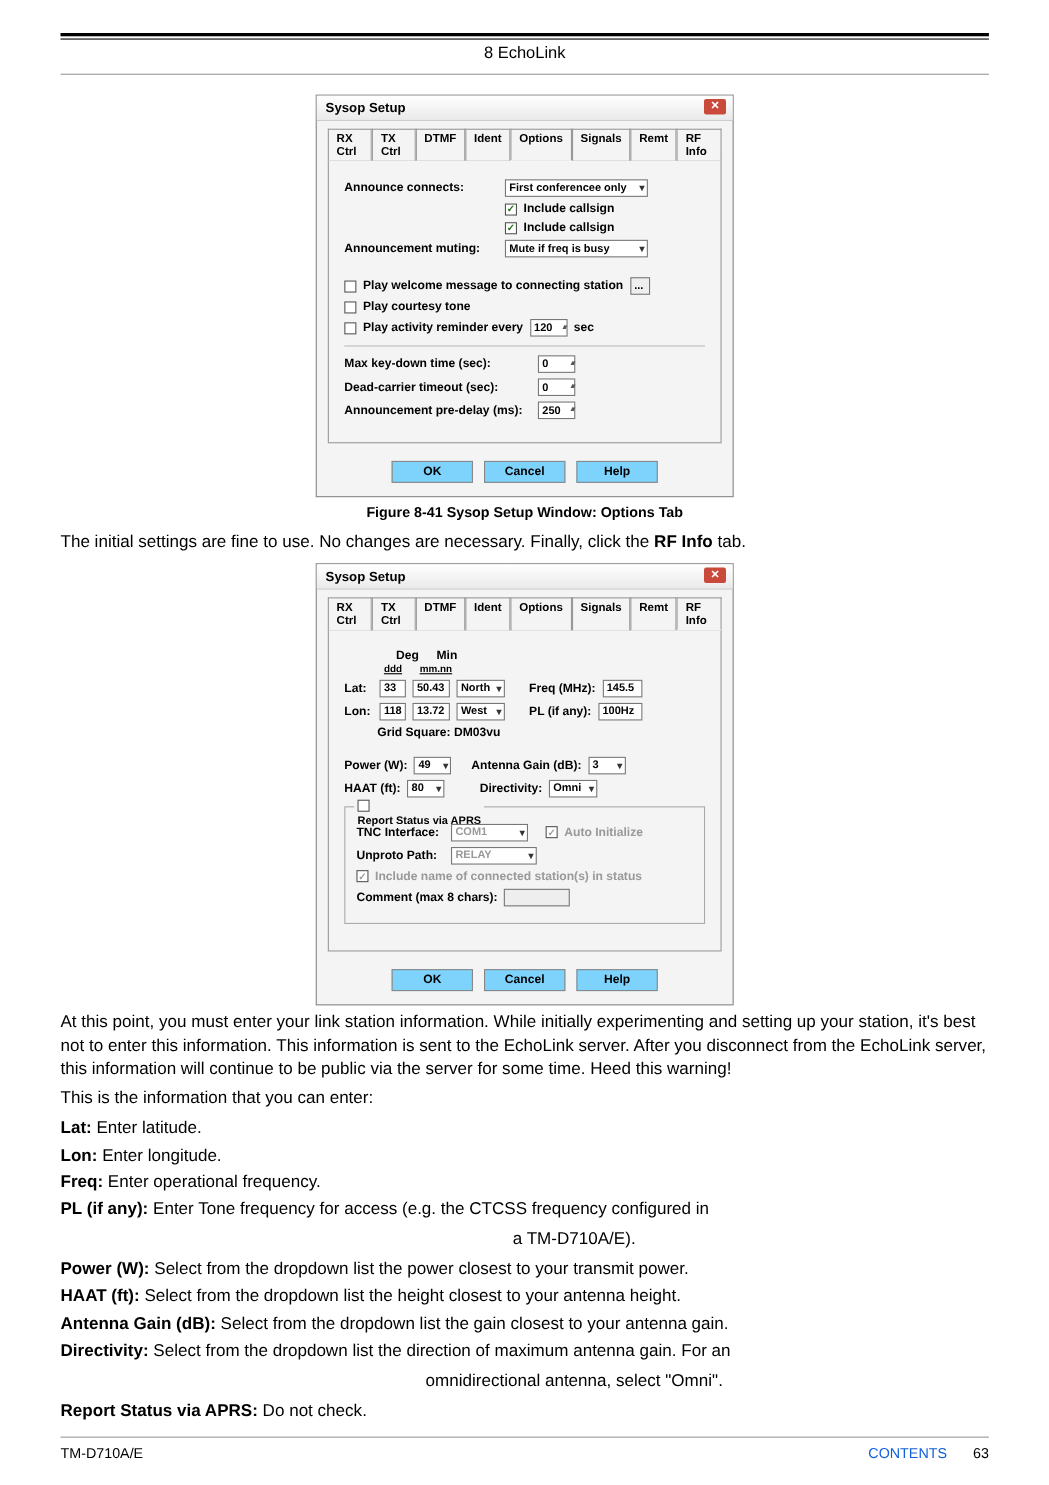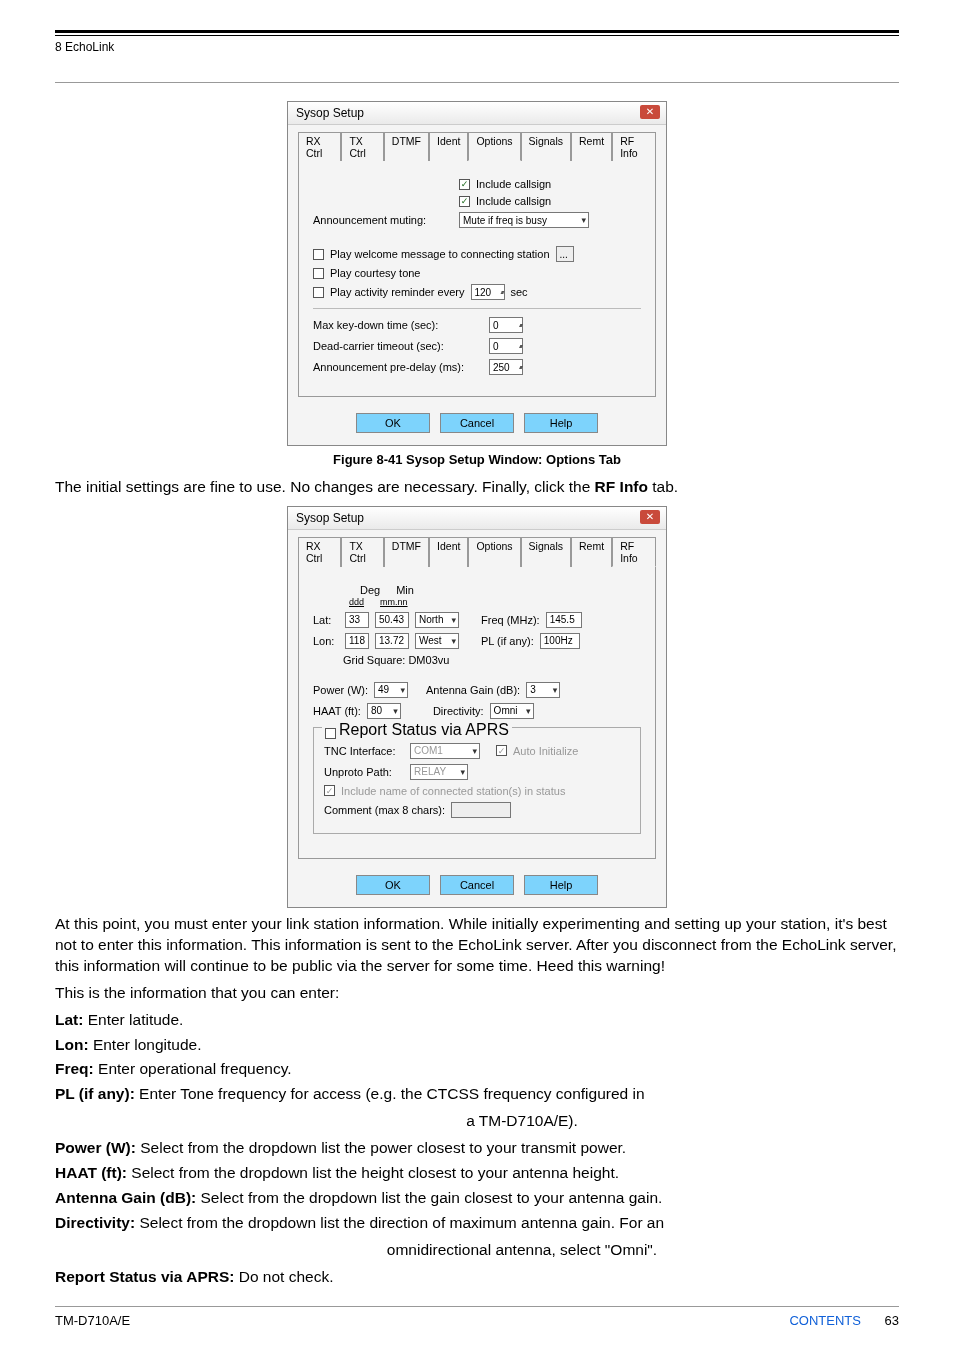--- a/index.html
+++ b/index.html
@@ -15,23 +15,23 @@
   .page {
     padding: 30px 55px 20px 55px;
   }
   .header-rule {
     border-top: 3px solid #000;
     border-bottom: 1px solid #000;
     height: 6px;
     margin-bottom: 4px;
   }
   .header-right {
-    text-align: left;
-    font-size: 12px;
-    margin-bottom: 28px;
+    text-align: center;
+    font-size: 15px;
+    margin-bottom: 10px;
   }
   .sub-rule {
     border-top: 1px solid #999;
     margin-bottom: 18px;
   }
   .body-text {
     font-size: 15.5px;
     line-height: 1.35;
     margin: 6px 0;
   }
@@ -59,20 +59,21 @@
   .contents-link { color: #1060d8; margin-right: 20px; }
 
   
   .dialog {
     width: 380px;
     margin: 8px auto 6px auto;
     border: 1px solid #888;
     background: #f4f4f4;
     font-size: 11px;
     position: relative;
+    font-weight: bold;
   }
   .dialog-title {
     background: linear-gradient(#fff,#eaeaea);
     border-bottom: 1px solid #ccc;
     padding: 4px 8px;
     font-size: 12px;
     position: relative;
   }
   .close-x {
     position: absolute;
@@ -189,25 +190,26 @@
     border: 1px solid #aaa;
     padding: 10px 10px;
     margin: 8px 0;
     position: relative;
   }
   .group-title {
     position: absolute;
     top: -7px;
     left: 8px;
     background: #f4f4f4;
-    font-size: 16px;
+    font-size: 10px;
     padding: 0 3px;
     display:flex;
-    align-items:flex-end;
+    align-items:flex-start;
     gap:3px;
+    flex-direction:column;
   }
   .hr {
     border-top: 1px solid #bbb;
     margin: 8px 0;
   }
 </style>
 </head>
 <body>
 
 <div class="page">
@@ -224,20 +226,24 @@
       <div class="tab">RX Ctrl</div>
       <div class="tab">TX Ctrl</div>
       <div class="tab">DTMF</div>
       <div class="tab">Ident</div>
       <div class="tab active">Options</div>
       <div class="tab">Signals</div>
       <div class="tab">Remt</div>
       <div class="tab">RF Info</div>
     </div>
     <div class="tab-panel">
+      <div class="row">
+        <span style="width:140px">Announce connects:</span>
+        <span class="dd" style="width:130px">First conferencee only</span>
+      </div>
       <div class="row" style="margin-left:146px">
         <span class="chk">✓</span>
         <span>Include callsign</span>
       </div>
       <div class="row" style="margin-left:146px">
         <span class="chk">✓</span>
         <span>Include callsign</span>
       </div>
       <div class="row">
         <span style="width:140px">Announcement muting:</span>
@@ -348,21 +354,21 @@
           <span>Report Status via APRS</span>
         </div>
         <div class="row">
           <span style="width:80px">TNC Interface:</span>
           <span class="dd" style="width:70px;color:#999">COM1</span>
           <span class="chk" style="color:#999;margin-left:10px">✓</span>
           <span style="color:#999">Auto Initialize</span>
         </div>
         <div class="row">
           <span style="width:80px">Unproto Path:</span>
-          <span class="dd" style="width:58px;color:#999">RELAY</span>
+          <span class="dd" style="width:78px;color:#999">RELAY</span>
         </div>
         <div class="row">
           <span class="chk" style="color:#999">✓</span>
           <span style="color:#999">Include name of connected station(s) in status</span>
         </div>
         <div class="row">
           <span>Comment (max 8 chars):</span>
           <span class="txt" style="width:60px;background:#eee"></span>
         </div>
       </div>

